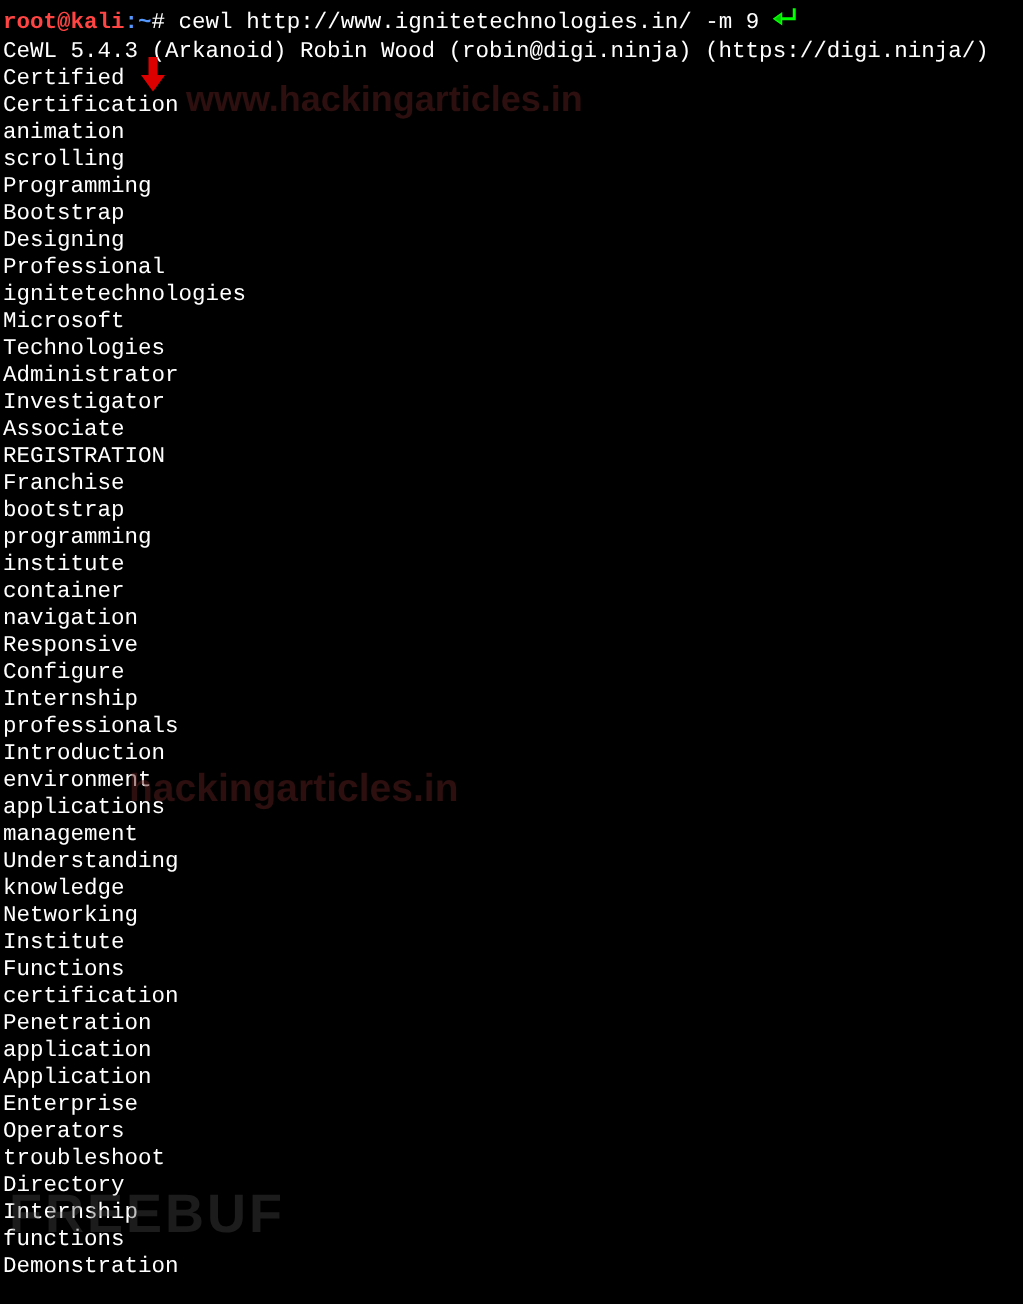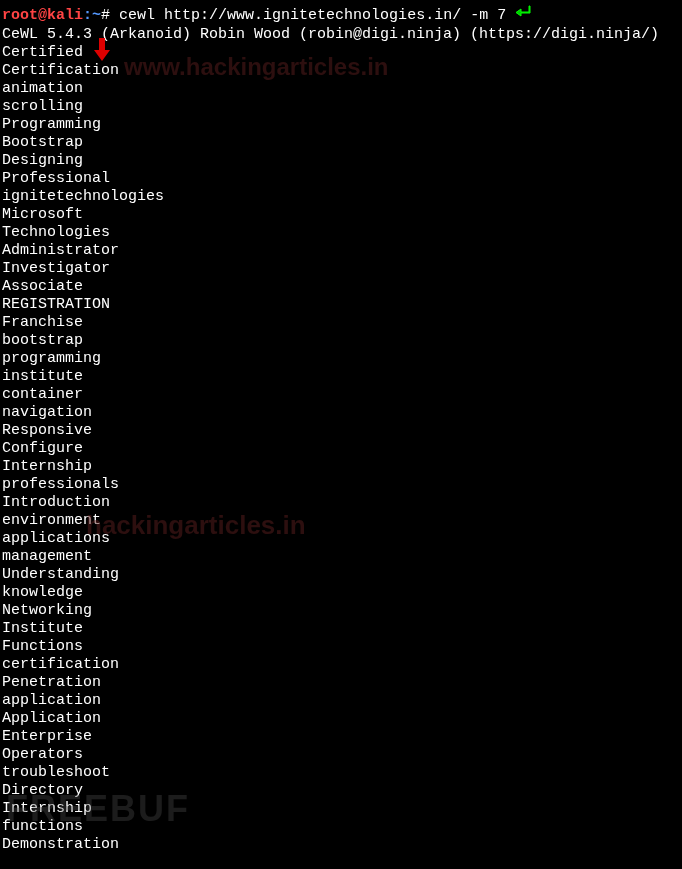--- a/index.html
+++ b/index.html
@@ -85,21 +85,21 @@
       font-weight: bold;
       font-family: Arial, sans-serif;
       letter-spacing: 2px;
       pointer-events: none;
     }
   </style>
 </head>
 <body>
 
 <div class="prompt-line">
-  <span class="user-host">root@kali</span><span class="colon-tilde">:</span><span class="colon-tilde">~</span><span class="hash-cmd">#</span><span class="hash-cmd"> </span><span class="hash-cmd">cewl http://www.ignitetechnologies.in/ -m 7</span><span> </span><span class="enter-icon"><svg width="18" height="16" viewBox="0 0 18 16">
+  <span class="user-host">root@kali</span><span class="colon-tilde">:</span><span class="colon-tilde">~</span><span class="hash-cmd">#</span><span class="hash-cmd"> </span><span class="hash-cmd">cewl http://www.ignitetechnologies.in/ -m 9</span><span> </span><span class="enter-icon"><svg width="18" height="16" viewBox="0 0 18 16">
         <path d="M 14 2 L 14 8 L 6 8 L 6 5 L 1 8.5 L 6 12 L 6 9 L 15 9 L 15 2 Z" fill="#00cc00" stroke="#00ff00" stroke-width="1"></path>
       </svg></span>
 </div>
 
 <div class="output-line">CeWL 5.4.3 (Arkanoid) Robin Wood (robin@digi.ninja) (https://digi.ninja/)</div>
 
 <div id="word-list">
     <div class="output-line">Certified</div>
     <div class="output-line">Certification</div>
     <div class="output-line">animation</div>

